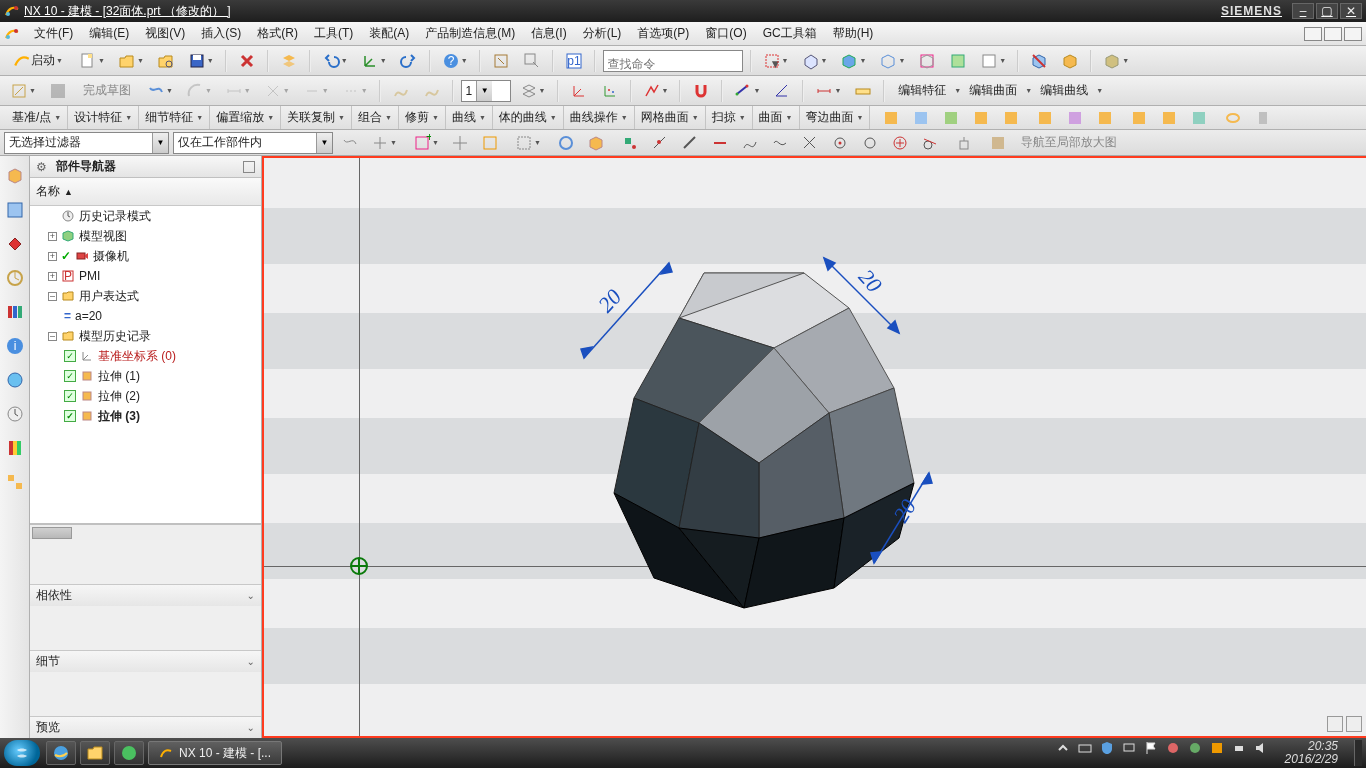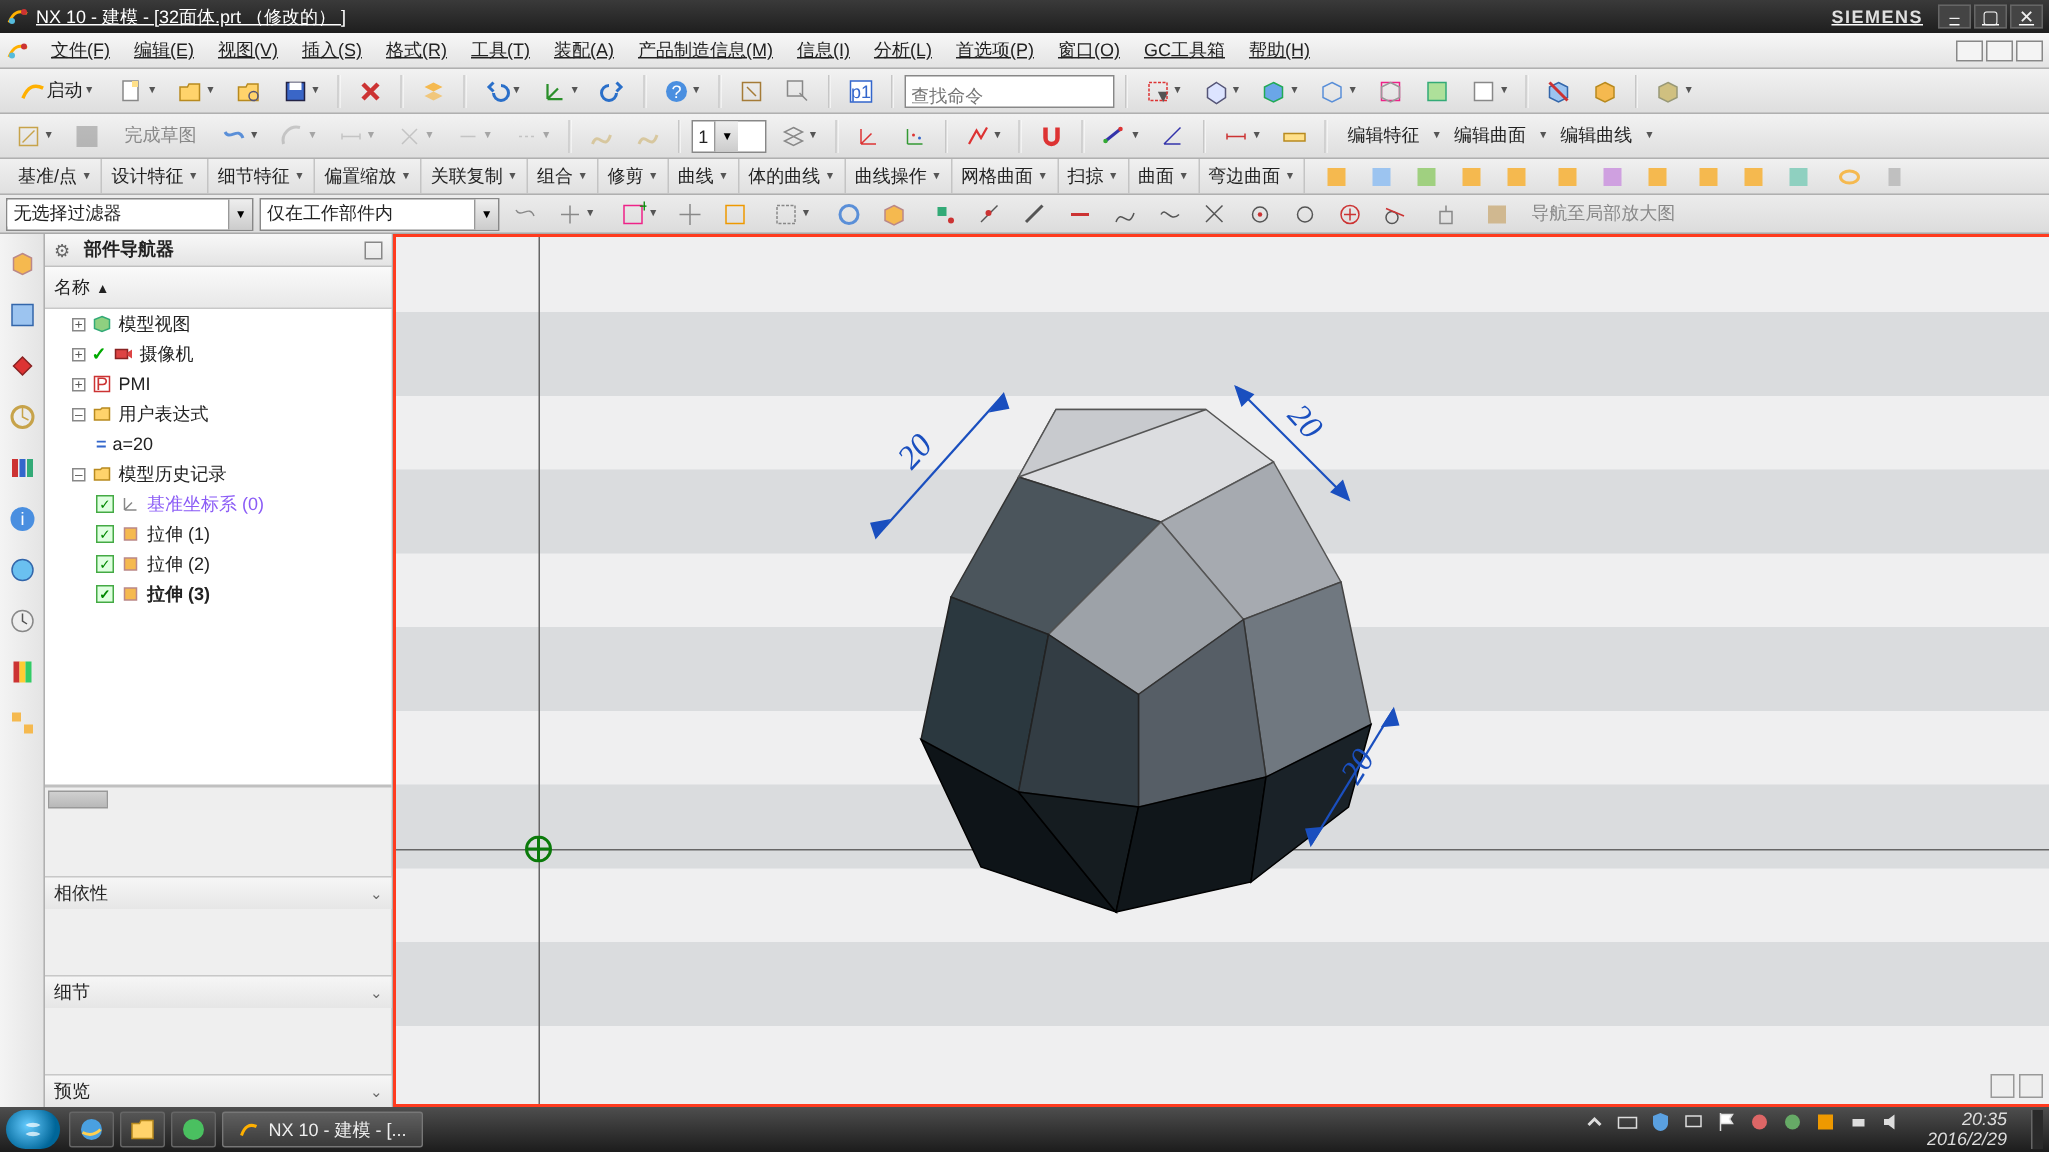--- a/index.html
+++ b/index.html
@@ -8,21 +8,21 @@
 
 .titlebar { height:22px; background:linear-gradient(#3a3a3a,#1e1e1e); color:#fff; display:flex; align-items:center; padding:0 4px;text-decoration:underline; }
 .titlebar .logo { width:16px; height:16px; margin-right:4px; }
 .titlebar .title { flex:1; color:#fff; font-size:12px; }
 .siemens { font-weight:bold; letter-spacing:1px; color:#e0e0e0; margin-right:8px; }
 .winbtn { width:22px; height:16px; background:#444; border:1px solid #666; margin-left:2px; color:#eee; text-align:center; line-height:14px; cursor:pointer; }
 
 
 .menubar { height:24px; background:linear-gradient(#f7f7f7,#e3e3e3); display:flex; align-items:center; padding:0 4px; border-bottom:1px solid #b0b0b0; }
 .menubar .mlogo { width:16px; height:16px; margin-right:6px; }
-.menubar .mitem { padding:0 8px; color:#222; cursor:pointer;text-decoration:underline; }
+.menubar .mitem { padding:0 8px; color:#222; cursor:pointer; }
 .menubar .mtrail { margin-left:auto; display:flex; gap:2px; }
 .menubar .mtrail .mb { width:18px; height:14px; border:1px solid #888; background:#f4f4f4; cursor:pointer; }
 
 
 .toolbar { height:30px; background:linear-gradient(#f2f2f2,#dedede); border-bottom:1px solid #b0b0b0; display:flex; align-items:center; padding:0 6px; gap:5px; overflow:hidden; }
 .toolbar .sep { width:2px; height:22px; background:linear-gradient(to right,#bbb,#fff); margin:0 2px; }
 .tbbtn { min-width:22px; height:22px; border:1px solid transparent; border-radius:2px; display:flex; align-items:center; justify-content:center; cursor:pointer; padding:0 3px; position:relative; }
 .tbbtn .dd { font-size:7px; margin-left:1px; color:#555; }
 .tbbtn.txt { color:#222; padding:0 6px; height:24px; }
 .iconsq { width:18px; height:18px; }
@@ -752,20 +752,28 @@
       <span class="gear">⚙</span>
       <span class="title">部件导航器</span>
       <div class="pin"></div>
     </div>
     <div class="colhead">
         <span>名称</span>
         <span class="sort">▲</span>
       </div>
     <div class="tree">
       <div class="row lvl1">
+          <span style="width:9px"></span>
+          <svg class="ic" viewBox="0 0 14 14">
+            <circle cx="7" cy="7" r="5" fill="#eee" stroke="#888"></circle>
+            <path d="M7 3v4l2 1" stroke="#555" fill="none"></path>
+          </svg>
+          <span>历史记录模式</span>
+        </div>
+      <div class="row lvl1">
           <span class="exp">+</span>
           <svg class="ic" viewBox="0 0 14 14">
             <path d="M7 2l5 2v6l-5 2-5-2V4z" fill="#8fd080" stroke="#3a7"></path>
           </svg>
           <span>模型视图</span>
         </div>
       <div class="row lvl1">
           <span class="exp">+</span>
           <span style="color:#0a0;font-weight:bold">✓</span>
           <svg class="ic" viewBox="0 0 14 14">
@@ -798,21 +806,21 @@
           <svg class="ic" viewBox="0 0 14 14">
             <path d="M2 4h4l1-1h5v8H2z" fill="#ffd36b" stroke="#b88a1f"></path>
           </svg>
           <span>模型历史记录</span>
         </div>
       <div class="row lvl2">
           <span class="chk">✓</span>
           <svg class="ic" viewBox="0 0 14 14">
             <path d="M3 11V3M3 11h8M3 11l5-5" stroke="#888" fill="none"></path>
           </svg>
-          <span style="color:#8b5cf6">基准坐标系 (0)</span>
+          <span style="color:#b91c1c">基准坐标系 (0)</span>
         </div>
       <div class="row lvl2">
           <span class="chk">✓</span>
           <svg class="ic" viewBox="0 0 14 14">
             <rect x="3" y="3" width="8" height="8" fill="#f5b94f" stroke="#b88"></rect>
           </svg>
           <span>拉伸 (1)</span>
         </div>
       <div class="row lvl2">
           <span class="chk">✓</span>

